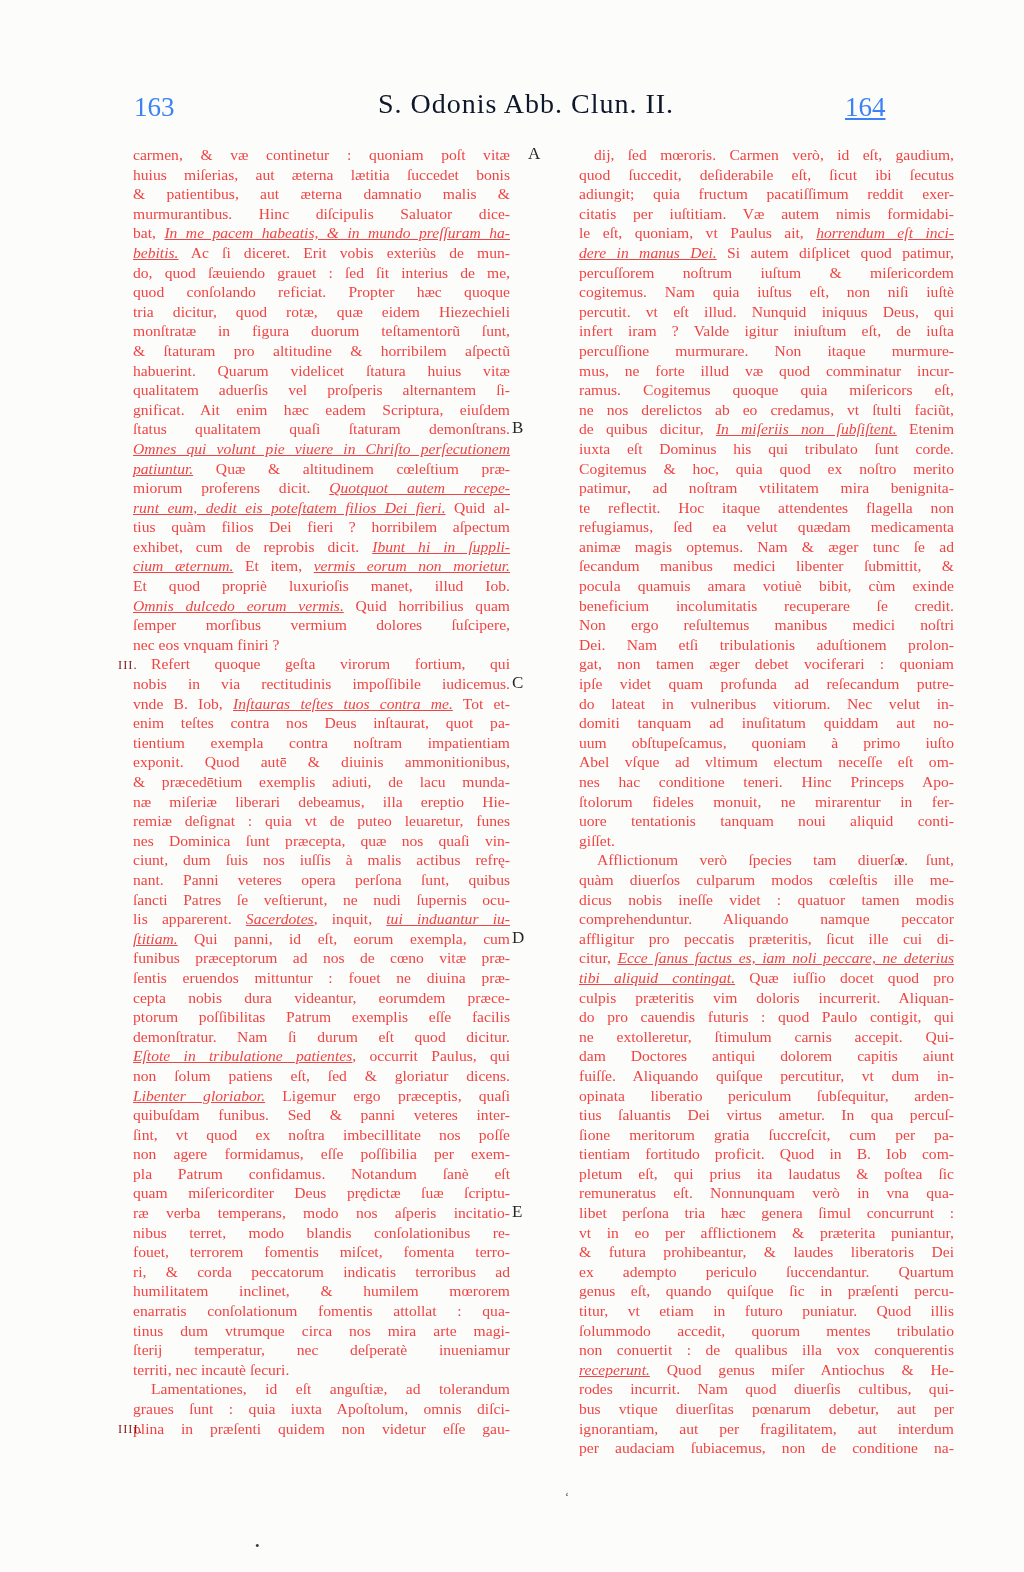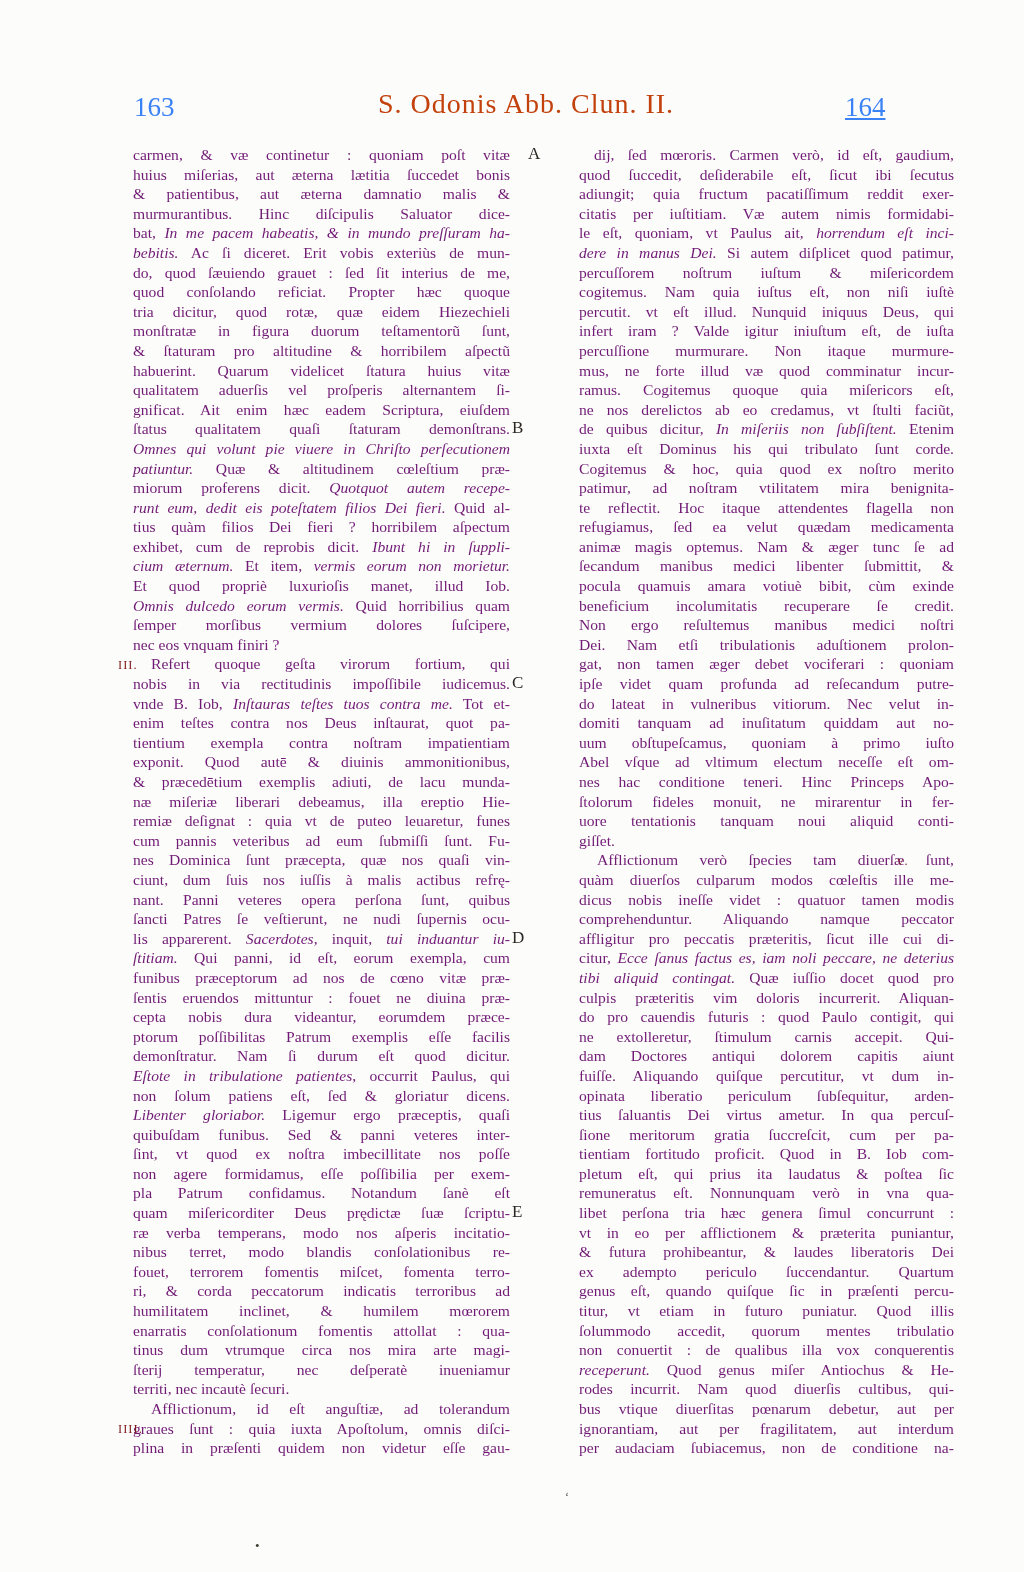--- a/index.html
+++ b/index.html
@@ -12,41 +12,41 @@
     position:relative;
   }
   #page{position:absolute;inset:0;}
   
   .page-num{position:absolute;font-size:27px;color:#3b82f6;}
   #pnum-left{left:134px;top:92px;}
   #pnum-right{left:845px;top:92px;text-decoration:underline;}
   #running-title{
     position:absolute;left:366px;top:88px;width:320px;
     font-size:28px;letter-spacing:1px;text-align:center;
-    color:#c2410c;white-space:nowrap;
+    color:#0f172a;white-space:nowrap;
   }
   
   .col{
     position:absolute;top:145px;
     width:377px;
     font-size:15.6px;
-    color:#701a75;
+    color:#ef4444;
   }
   #col-left{left:133px;}
   #col-right{left:531px;width:375px;margin-left:48px;}
   .line{
     height:19.6px;line-height:19.6px;
     text-align:justify;text-align-last:justify;
     white-space:nowrap;
     overflow:visible;
   }
   .line.end{text-align-last:left;}
   .line.indent{padding-left:18px;}
   .line.a-ind{padding-left:15px;}
-  .line em{font-style:italic;}
+  .line em{font-style:italic;text-decoration:underline;}
   
   .gutter-letter{
     position:absolute;font-size:17px;color:#2a2722;width:18px;text-align:left;
   }
   .margin-numeral{
     position:absolute;font-size:12.5px;letter-spacing:1px;color:#7f1d1d;
     font-variant:small-caps;
   }
   .artifact{position:absolute;color:#3a372f;}
   #artifact-dot{left:255px;top:1538px;font-size:13px;}
@@ -93,21 +93,20 @@
       <div class="line end"><span>nec eos vnquam finiri ?</span></div>
       <div class="line indent"><span>Refert quoque geſta virorum fortium, qui</span></div>
       <div class="line"><span>nobis in via rectitudinis impoſſibile iudicemus.</span></div>
       <div class="line"><span>vnde B. Iob, </span><em>Inſtauras teſtes tuos contra me.</em><span> Tot et-</span></div>
       <div class="line"><span>enim teſtes contra nos Deus inſtaurat, quot pa-</span></div>
       <div class="line"><span>tientium exempla contra noſtram impatientiam</span></div>
       <div class="line"><span>exponit. Quod autē &amp; diuinis ammonitionibus,</span></div>
       <div class="line"><span>&amp; præcedētium exemplis adiuti, de lacu munda-</span></div>
       <div class="line"><span>næ miſeriæ liberari debeamus, illa ereptio Hie-</span></div>
       <div class="line"><span>remiæ deſignat : quia vt de puteo leuaretur, funes</span></div>
-      <div class="line"><span>cum pannis veteribus ad eum ſubmiſſi ſunt. Fu-</span></div>
       <div class="line"><span>nes Dominica ſunt præcepta, quæ nos quaſi vin-</span></div>
       <div class="line"><span>ciunt, dum ſuis nos iuſſis à malis actibus refrę-</span></div>
       <div class="line"><span>nant. Panni veteres opera perſona ſunt, quibus</span></div>
       <div class="line"><span>ſancti Patres ſe veſtierunt, ne nudi ſupernis ocu-</span></div>
       <div class="line"><span>lis apparerent. </span><em>Sacerdotes</em><span>, inquit, </span><em>tui induantur iu-</em></div>
       <div class="line"><em>ſtitiam.</em><span> Qui panni, id eſt, eorum exempla, cum</span></div>
       <div class="line"><span>funibus præceptorum ad nos de cœno vitæ præ-</span></div>
       <div class="line"><span>ſentis eruendos mittuntur : fouet ne diuina præ-</span></div>
       <div class="line"><span>cepta nobis dura videantur, eorumdem præce-</span></div>
       <div class="line"><span>ptorum poſſibilitas Patrum exemplis eſſe facilis</span></div>
@@ -122,21 +121,21 @@
       <div class="line"><span>quam miſericorditer Deus prędictæ ſuæ ſcriptu-</span></div>
       <div class="line"><span>ræ verba temperans, modo nos aſperis incitatio-</span></div>
       <div class="line"><span>nibus terret, modo blandis conſolationibus re-</span></div>
       <div class="line"><span>fouet, terrorem fomentis miſcet, fomenta terro-</span></div>
       <div class="line"><span>ri, &amp; corda peccatorum indicatis terroribus ad</span></div>
       <div class="line"><span>humilitatem inclinet, &amp; humilem mœrorem</span></div>
       <div class="line"><span>enarratis conſolationum fomentis attollat : qua-</span></div>
       <div class="line"><span>tinus dum vtrumque circa nos mira arte magi-</span></div>
       <div class="line"><span>ſterij temperatur, nec deſperatè inueniamur</span></div>
       <div class="line end"><span>territi, nec incautè ſecuri.</span></div>
-      <div class="line indent"><span>Afflictionum, id eſt anguſtiæ, ad tolerandum</span></div>
+      <div class="line indent"><span>Lamentationes, id eſt anguſtiæ, ad tolerandum</span></div>
       <div class="line"><span>graues ſunt : quia iuxta Apoſtolum, omnis diſci-</span></div>
       <div class="line"><span>plina in præſenti quidem non videtur eſſe gau-</span></div>
     </div>
 
   <div class="col" id="col-right">
       <div class="line a-ind"><span>dij, ſed mœroris. Carmen verò, id eſt, gaudium,</span></div>
       <div class="line"><span>quod ſuccedit, deſiderabile eſt, ſicut ibi ſecutus</span></div>
       <div class="line"><span>adiungit; quia fructum pacatiſſimum reddit exer-</span></div>
       <div class="line"><span>citatis per iuſtitiam. Væ autem nimis formidabi-</span></div>
       <div class="line"><span>le eſt, quoniam, vt Paulus ait, </span><em>horrendum eſt inci-</em></div>

